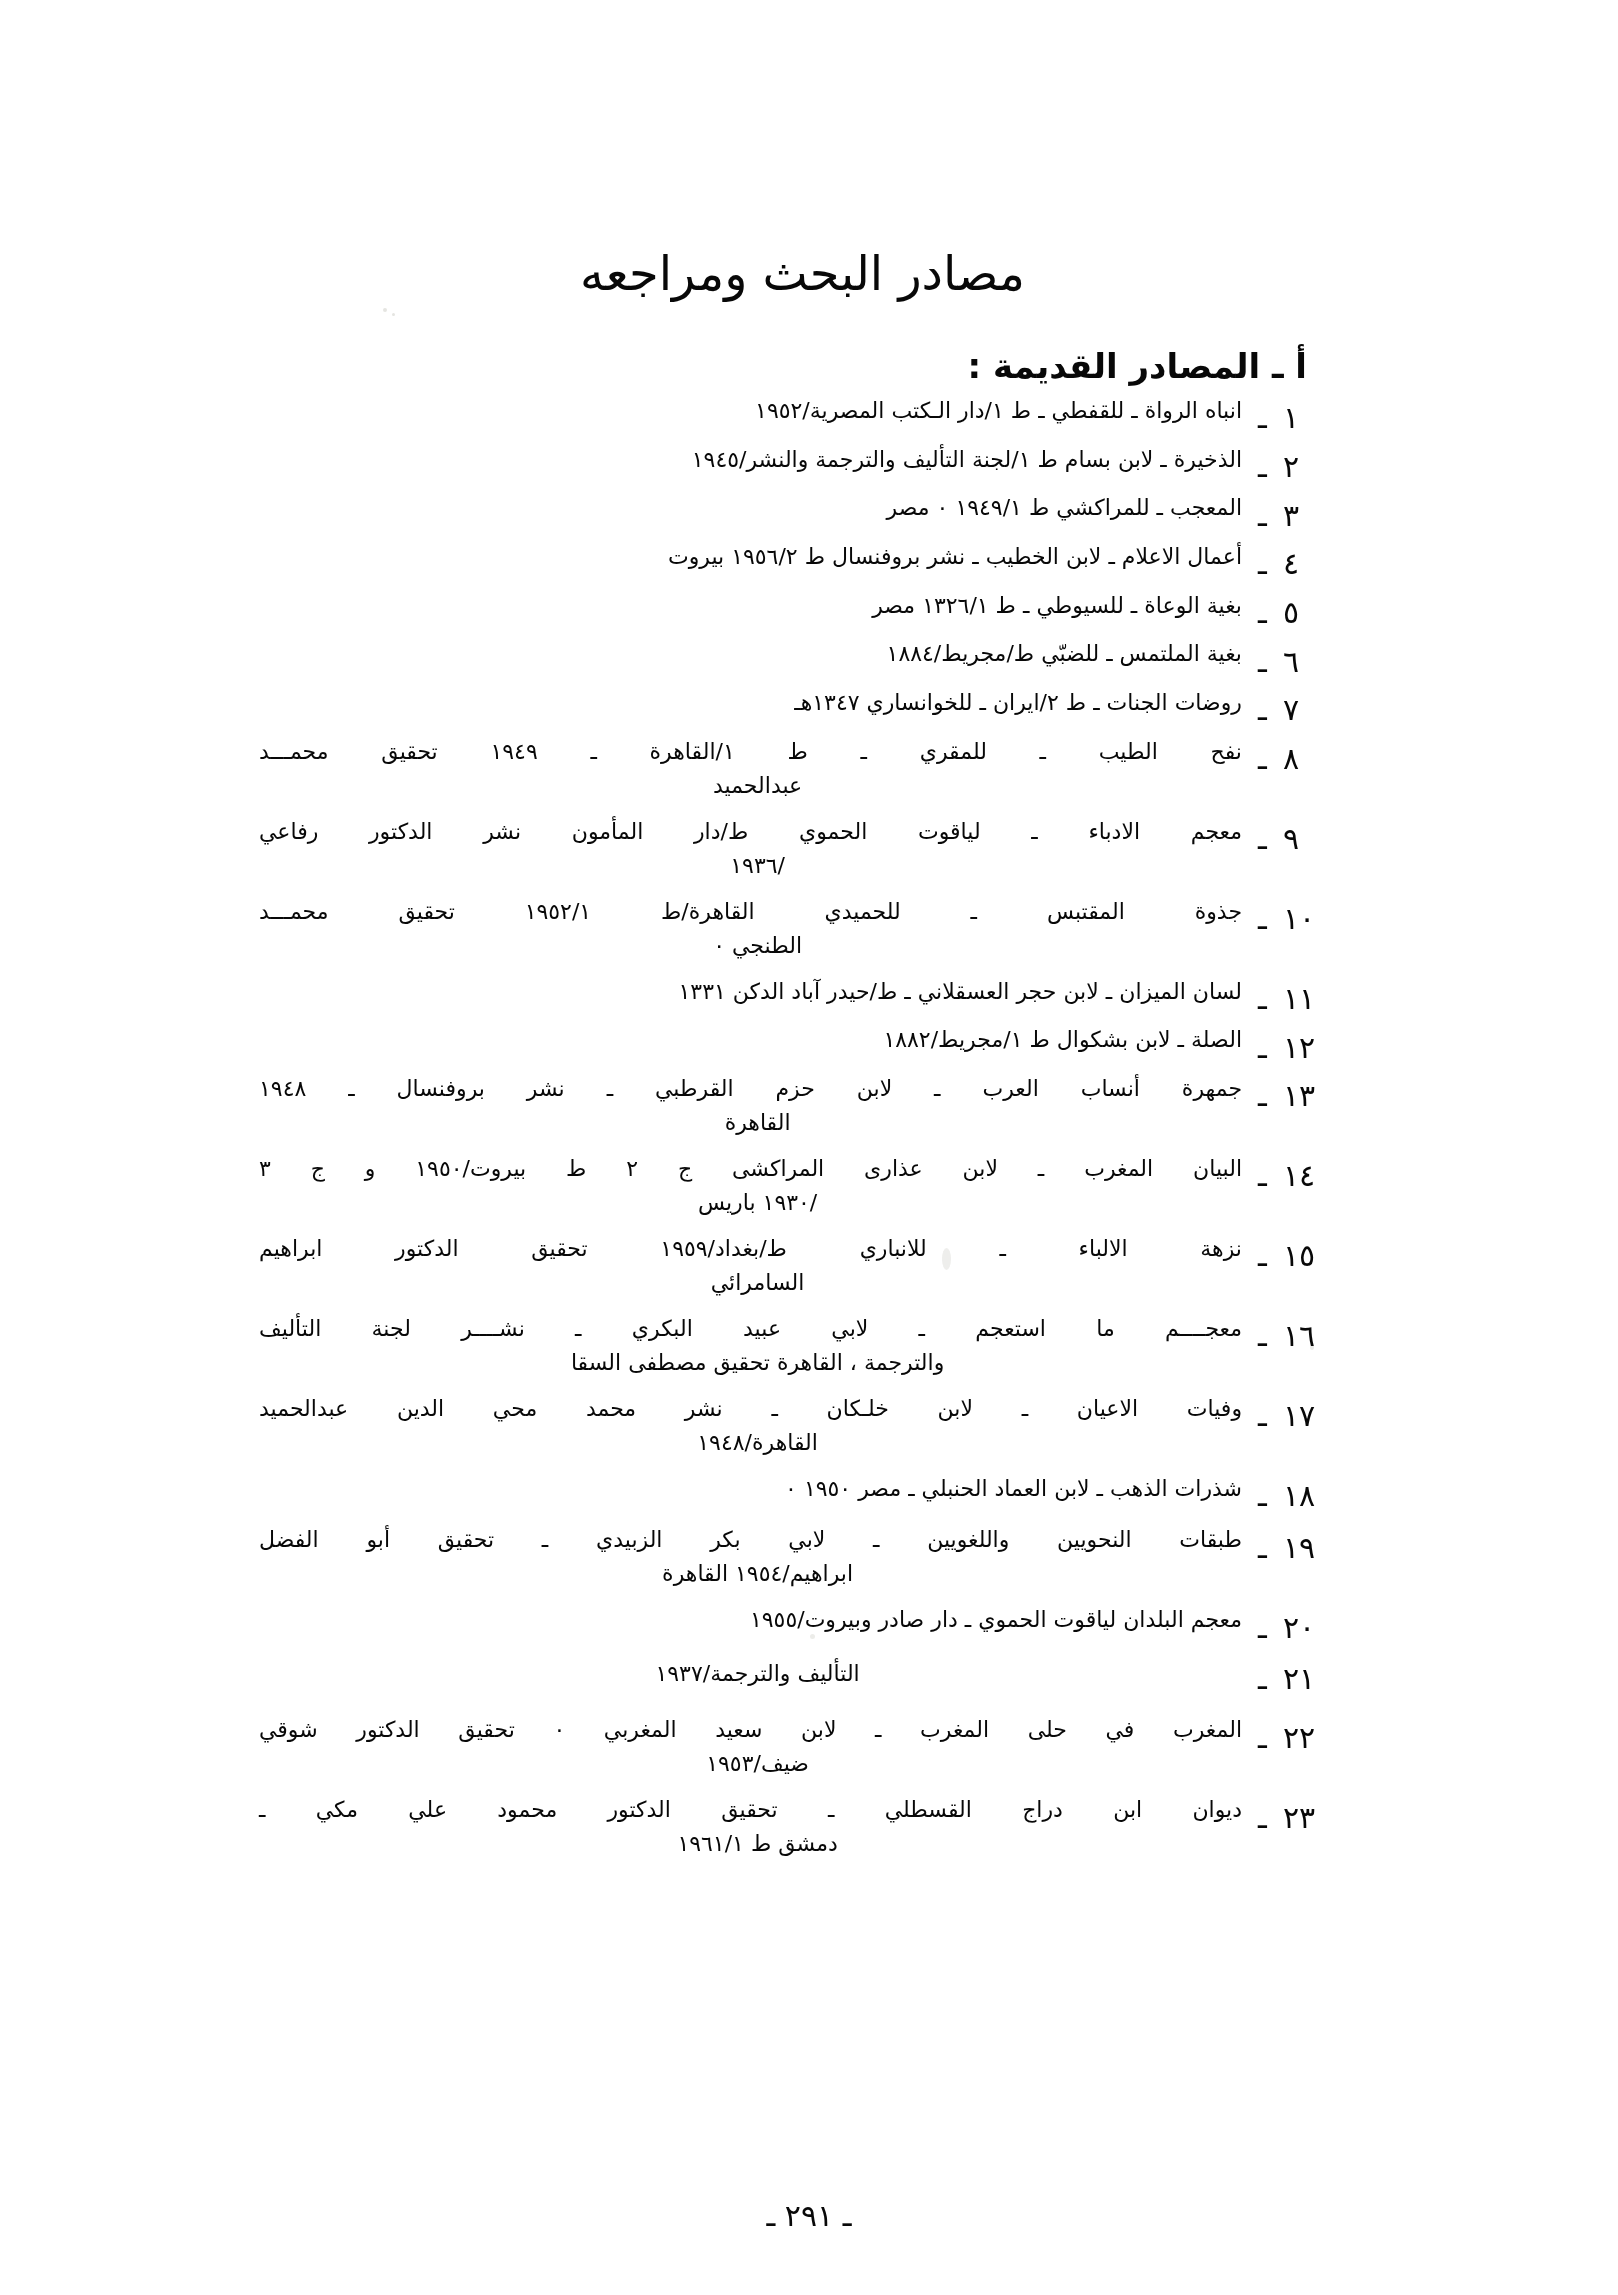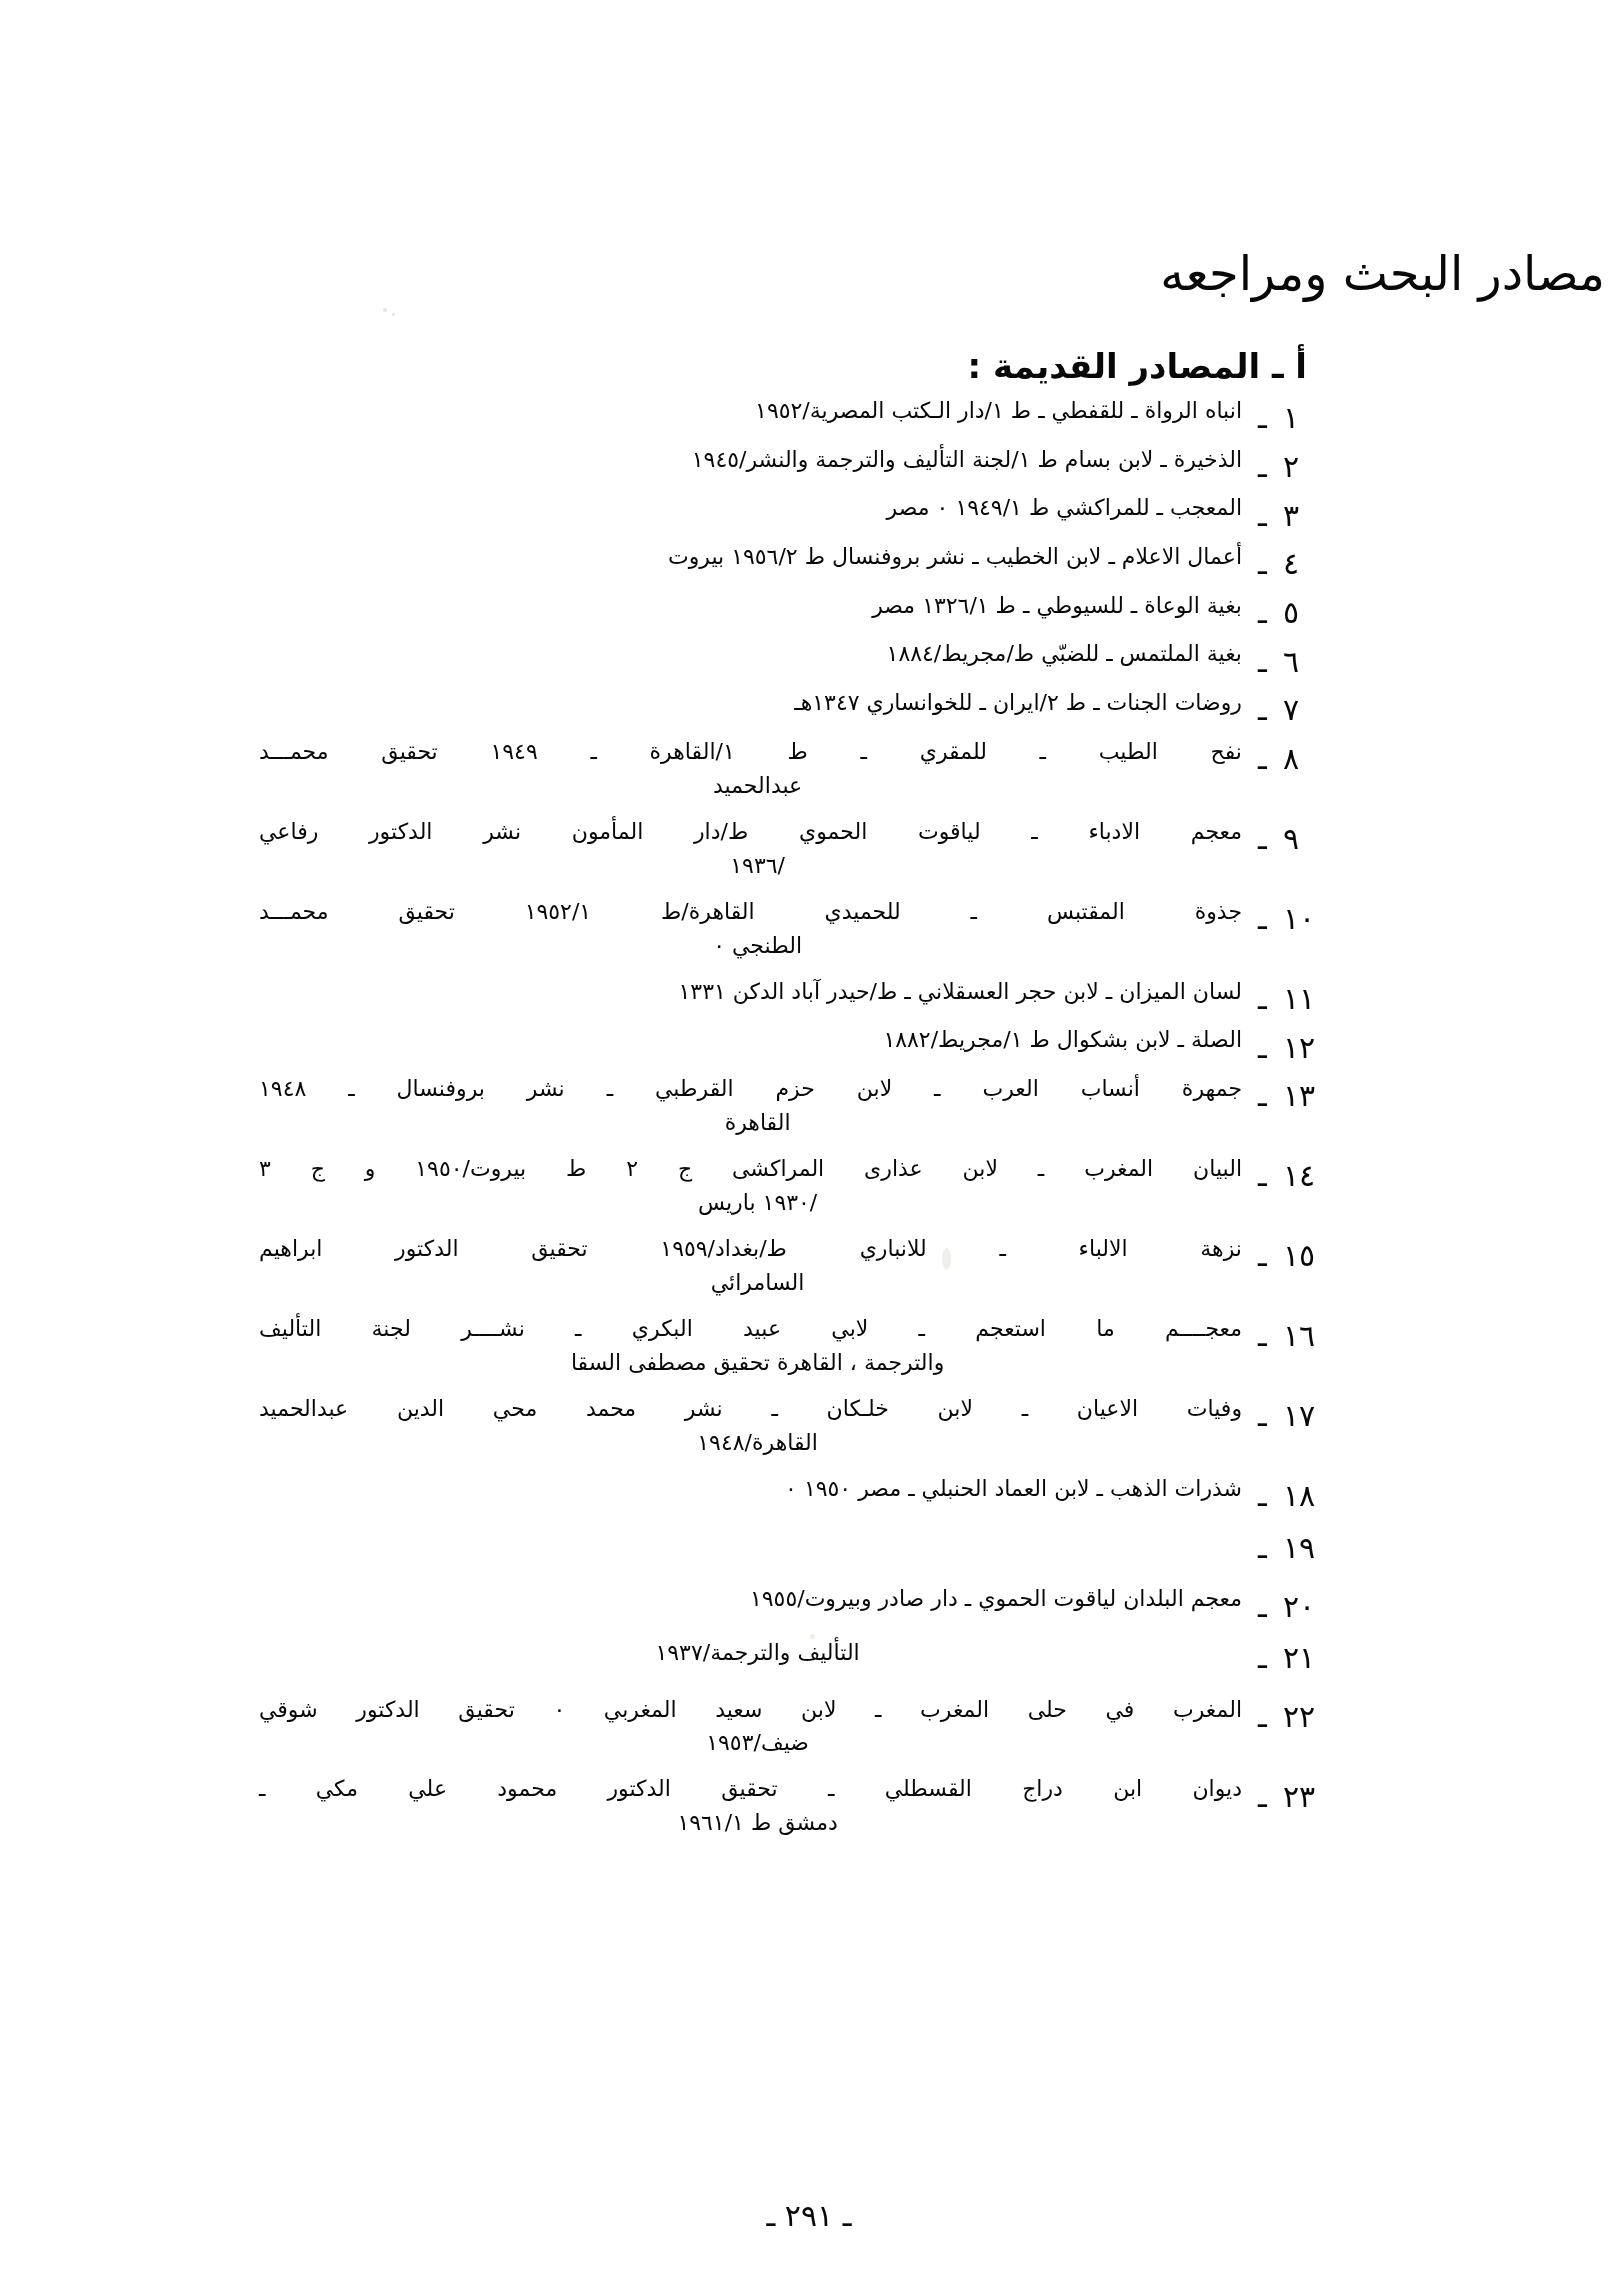--- a/index.html
+++ b/index.html
@@ -19,21 +19,21 @@
     color: #0a0a0a;
     direction: rtl;
   }
 
   
   .doc-title {
     position: absolute;
     top: 214px;
     left: 0;
     right: 0;
-    text-align: right;
+    text-align: center;
     font-size: 48px;
     line-height: 1.15;
     font-weight: 400;
     letter-spacing: 0.6px;
     color: #080808;
     padding-right: 13px;
   }
 
   
   .section-heading {
@@ -274,20 +274,24 @@
       <div class="entry gap-sm">
         <div class="entry-num">١٨</div>
         <div class="entry-dash">ـ</div>
         <div class="entry-body">
           <span class="entry-line-1 nojust">شذرات الذهب ـ لابن العماد الحنبلي ـ مصر ١٩٥٠ ٠</span>
         </div>
       </div>
       <div class="entry gap-md">
         <div class="entry-num">١٩</div>
         <div class="entry-dash">ـ</div>
+        <div class="entry-body">
+          <span class="entry-line-1">طبقات النحويين واللغويين ـ لابي بكر الزبيدي ـ تحقيق أبو الفضل</span>
+          <span class="entry-line-2">ابراهيم/١٩٥٤ القاهرة</span>
+        </div>
       </div>
       <div class="entry gap-sm">
         <div class="entry-num">٢٠</div>
         <div class="entry-dash">ـ</div>
         <div class="entry-body">
           <span class="entry-line-1 nojust">معجم البلدان لياقوت الحموي ـ دار صادر وبيروت/١٩٥٥</span>
         </div>
       </div>
       <div class="entry gap-md">
         <div class="entry-num">٢١</div>

